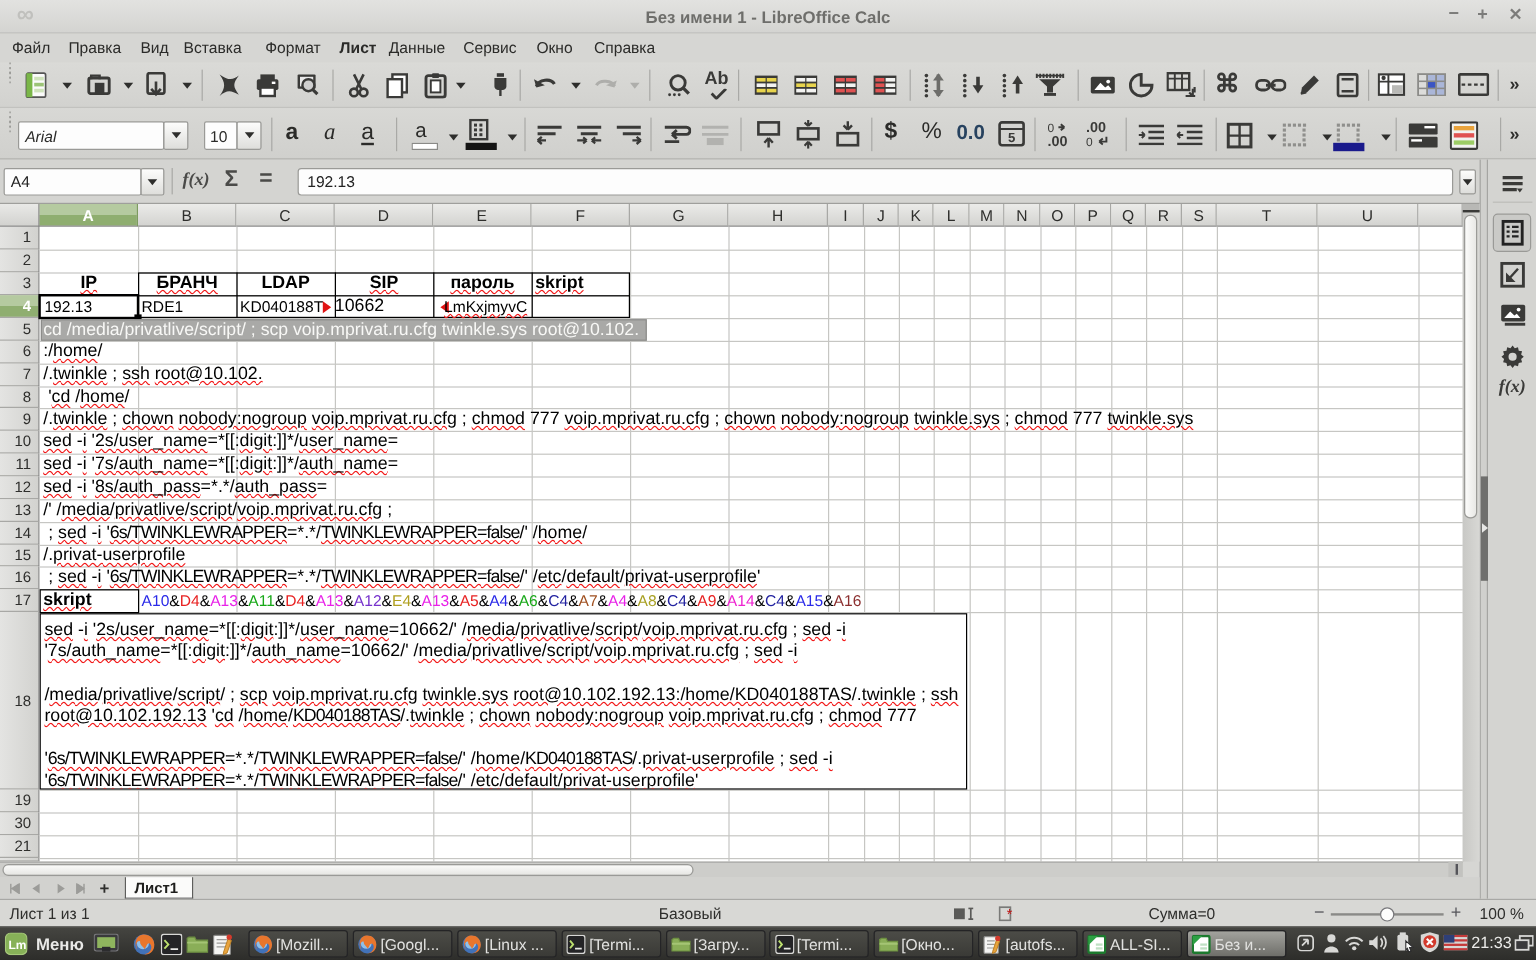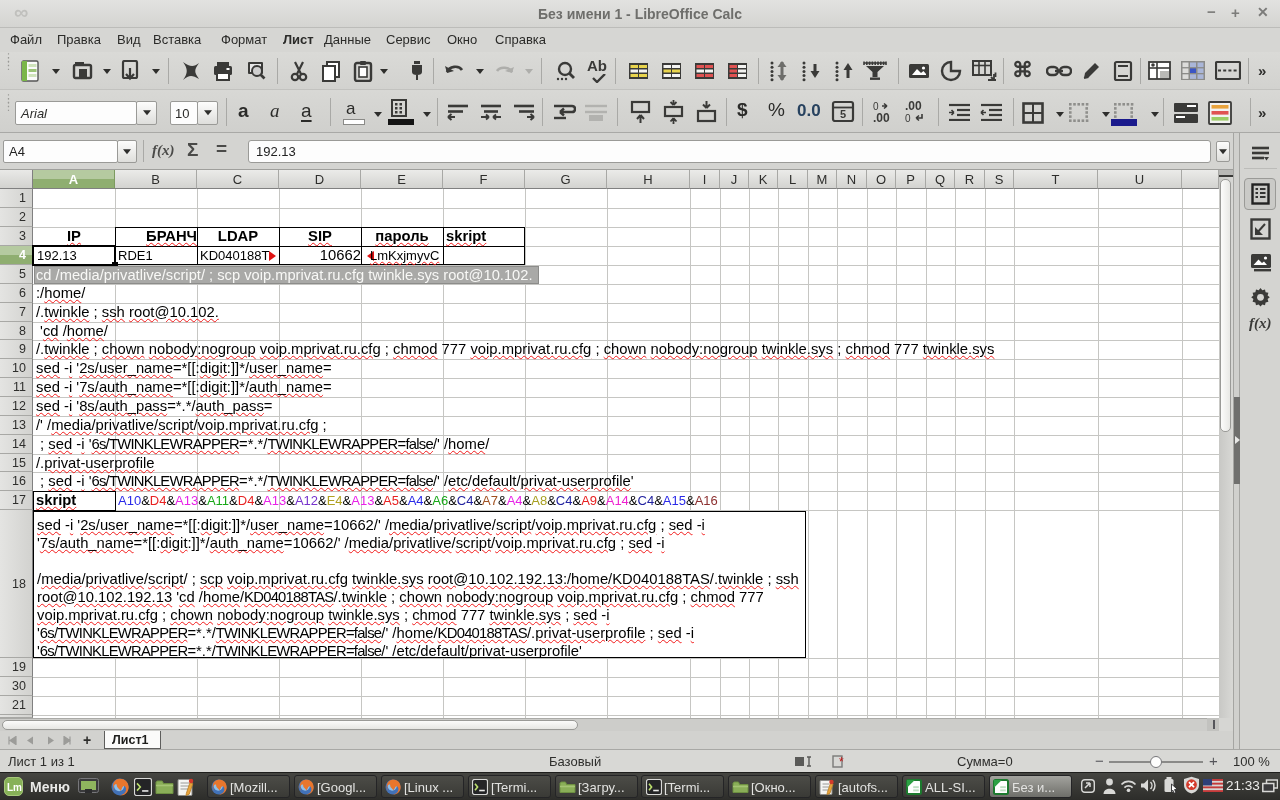--- a/index.html
+++ b/index.html
@@ -549,30 +549,30 @@
 <div class="abs" style="left:33px;top:677px;width:1186px;height:1px;background:#c6c6c3;"></div>
 <div class="abs" style="left:33px;top:696px;width:1186px;height:1px;background:#c6c6c3;"></div>
 <div class="abs" style="left:33px;top:715px;width:1186px;height:1px;background:#c6c6c3;"></div>
 <div class="abs" style="left:115px;top:227px;width:410px;height:38px;border:1px solid #000;"></div>
 <div class="abs" style="left:197px;top:227px;width:1px;height:38px;background:#000;"></div>
 <div class="abs" style="left:279px;top:227px;width:1px;height:38px;background:#000;"></div>
 <div class="abs" style="left:361px;top:227px;width:1px;height:38px;background:#000;"></div>
 <div class="abs" style="left:443px;top:227px;width:1px;height:38px;background:#000;"></div>
 <div class="abs" style="left:115px;top:246px;width:410px;height:1px;background:#000;"></div>
 <div class="abs" style="left:33px;top:227px;width:82px;height:19px;text-align:center;font-size:14.8px;line-height:19px;font-weight:bold;color:#000;"><span class="w">IP</span></div>
-<div class="abs" style="left:115px;top:227px;width:82px;height:19px;text-align:right;font-size:14.8px;line-height:19px;font-weight:bold;color:#000;"><span class="w">БРАНЧ</span></div>
+<div class="abs" style="left:115px;top:227px;width:82px;height:19px;text-align:center;font-size:14.8px;line-height:19px;font-weight:bold;color:#000;"><span class="w">БРАНЧ</span></div>
 <div class="abs" style="left:197px;top:227px;width:82px;height:19px;text-align:center;font-size:14.8px;line-height:19px;font-weight:bold;color:#000;"><span class="">LDAP</span></div>
 <div class="abs" style="left:279px;top:227px;width:82px;height:19px;text-align:center;font-size:14.8px;line-height:19px;font-weight:bold;color:#000;"><span class="w">SIP</span></div>
 <div class="abs" style="left:361px;top:227px;width:82px;height:19px;text-align:center;font-size:14.8px;line-height:19px;font-weight:bold;color:#000;"><span class="w">пароль</span></div>
 <div class="tx" style="left:446px;top:227px;font-size:14.8px;line-height:19px;font-weight:bold;color:#000;"><span class="w">skript</span></div>
 <div class="tx" style="left:37px;top:246px;font-size:13px;line-height:19px;color:#000;">192.13</div>
 <div class="tx" style="left:118px;top:246px;font-size:13px;line-height:19px;color:#000;">RDE1</div>
 <div class="tx" style="left:200px;top:246px;font-size:13px;line-height:19px;color:#000;">KD040188T</div>
 <div class="abs" style="left:269px;top:251px;width:0;height:0;border:5px solid transparent;border-left:7px solid #e01414;"></div>
-<div class="abs" style="left:279px;top:246px;width:82px;height:19px;text-align:right;font-size:14.8px;line-height:19px;color:#000;"><span class="">10662</span></div>
+<div class="abs" style="left:279px;top:246px;width:82px;height:19px;text-align:left;font-size:14.8px;line-height:19px;color:#000;"><span class="">10662</span></div>
 <div class="abs" style="left:362px;top:251px;width:0;height:0;border:5px solid transparent;border-right:7px solid #e01414;"></div>
 <div class="tx" style="left:370px;top:246px;font-size:13px;line-height:19px;color:#000;"><span class="w">LmKxjmyvC</span></div>
 <div class="abs" style="left:32px;top:245px;width:84px;height:21px;border:2px solid #000;"></div>
 <div class="abs" style="left:112px;top:262px;width:6px;height:6px;background:#000;"></div>
 <div class="abs" style="left:34px;top:266px;width:505px;height:18px;background:#a9a9a7;border:1px solid #8c8c8a;"></div>
 <div class="tx" style="left:36px;top:266px;font-size:14.7px;line-height:18px;color:#f8f8f6;">cd /media/privatlive/script/ ; scp voip.mprivat.ru.cfg twinkle.sys root@10.102.</div>
 <div class="tx" style="left:36px;top:284px;font-size:14.8px;line-height:19px;color:#000;">:/<span class="w">home</span>/</div>
 <div class="tx" style="left:36px;top:303px;font-size:14.8px;line-height:19px;color:#000;">/.<span class="w">twinkle</span> ; <span class="w">ssh</span> <span class="w">root@10.102.</span></div>
 <div class="tx" style="left:36px;top:322px;font-size:14.8px;line-height:18px;color:#000;"> '<span class="w">cd</span> /<span class="w">home</span>/</div>
 <div class="tx" style="left:36px;top:340px;font-size:14.8px;line-height:19px;color:#000;">/.<span class="w">twinkle</span> ; <span class="w">chown</span> <span class="w">nobody:nogroup</span> <span class="w">voip.mprivat.ru.cfg</span> ; <span class="w">chmod</span> 777 <span class="w">voip.mprivat.ru.cfg</span> ; <span class="w">chown</span> <span class="w">nobody:nogroup</span> <span class="w">twinkle.sys</span> ; <span class="w">chmod</span> 777 <span class="w">twinkle.sys</span></div>
@@ -584,21 +584,20 @@
 <div class="tx" style="left:36px;top:454px;font-size:14.8px;line-height:18px;color:#000;">/.<span class="w">privat-userprofile</span></div>
 <div class="tx" style="left:36px;top:472px;font-size:14.8px;line-height:19px;color:#000;"> ; <span class="w">sed</span> -<span class="w">i</span> '<span class="w" style="letter-spacing:-0.75px;">6s/TWINKLEWRAPPER</span>=*.*/<span class="w" style="letter-spacing:-0.75px;">TWINKLEWRAPPER=false</span>/' /<span class="w">etc</span>/<span class="w">default</span>/<span class="w">privat-userprofile</span>'</div>
 <div class="tx" style="left:36px;top:491px;font-size:14.8px;line-height:19px;font-weight:bold;color:#000;"><span class="w">skript</span></div>
 <div class="abs" style="left:33px;top:491px;width:83px;height:20px;border:1px solid #000;"></div>
 <div class="tx" style="left:118px;top:491px;font-size:13px;line-height:19px;"><span style="color:#2a2ae8;">A10</span><span style="color:#000;">&amp;</span><span style="color:#e82222;">D4</span><span style="color:#000;">&amp;</span><span style="color:#e822e8;">A13</span><span style="color:#000;">&amp;</span><span style="color:#18a818;">A11</span><span style="color:#000;">&amp;</span><span style="color:#e82222;">D4</span><span style="color:#000;">&amp;</span><span style="color:#e822e8;">A13</span><span style="color:#000;">&amp;</span><span style="color:#7733cc;">A12</span><span style="color:#000;">&amp;</span><span style="color:#b0a020;">E4</span><span style="color:#000;">&amp;</span><span style="color:#e822e8;">A13</span><span style="color:#000;">&amp;</span><span style="color:#e82222;">A5</span><span style="color:#000;">&amp;</span><span style="color:#2a2ae8;">A4</span><span style="color:#000;">&amp;</span><span style="color:#18a818;">A6</span><span style="color:#000;">&amp;</span><span style="color:#2222a0;">C4</span><span style="color:#000;">&amp;</span><span style="color:#a05020;">A7</span><span style="color:#000;">&amp;</span><span style="color:#e822e8;">A4</span><span style="color:#000;">&amp;</span><span style="color:#a8a022;">A8</span><span style="color:#000;">&amp;</span><span style="color:#2222a0;">C4</span><span style="color:#000;">&amp;</span><span style="color:#e82222;">A9</span><span style="color:#000;">&amp;</span><span style="color:#ee22d0;">A14</span><span style="color:#000;">&amp;</span><span style="color:#2222a0;">C4</span><span style="color:#000;">&amp;</span><span style="color:#2a2ae8;">A15</span><span style="color:#000;">&amp;</span><span style="color:#8c3030;">A16</span></div>
 <div class="abs" style="left:33px;top:511px;width:773px;height:147px;background:#fff;border:1px solid #000;overflow:hidden;" id="r18box">
 <div class="tx" style="left:3px;top:4.0px;font-size:14.8px;line-height:18px;color:#000;"><span class="w">sed</span> -<span class="w">i</span> '<span class="w">2s/user_name</span>=*[[:<span class="w">digit</span>:]]*/<span class="w">user_name</span>=10662/' /<span class="w">media</span>/<span class="w">privatlive</span>/<span class="w">script</span>/<span class="w">voip.mprivat.ru.cfg</span> ; <span class="w">sed</span> -<span class="w">i</span></div>
 <div class="tx" style="left:3px;top:22.0px;font-size:14.8px;line-height:18px;color:#000;">'<span class="w">7s/auth_name</span>=*[[:<span class="w">digit</span>:]]*/<span class="w">auth_name</span>=10662/' /<span class="w">media</span>/<span class="w">privatlive</span>/<span class="w">script</span>/<span class="w">voip.mprivat.ru.cfg</span> ; <span class="w">sed</span> -<span class="w">i</span></div>
 <div class="tx" style="left:3px;top:58.0px;font-size:14.8px;line-height:18px;color:#000;">/<span class="w">media</span>/<span class="w">privatlive</span>/<span class="w">script</span>/ ; <span class="w">scp</span> <span class="w">voip.mprivat.ru.cfg</span> <span class="w">twinkle.sys</span> <span class="w">root@10.102.192.13:/home/KD040188TAS</span>/.<span class="w">twinkle</span> ; <span class="w">ssh</span></div>
 <div class="tx" style="left:3px;top:76.0px;font-size:14.8px;line-height:18px;color:#000;"><span class="w">root@10.102.192.13</span> '<span class="w">cd</span> /<span class="w">home</span>/<span class="w" style="letter-spacing:-0.75px;">KD040188TAS</span>/.<span class="w">twinkle</span> ; <span class="w">chown</span> <span class="w">nobody:nogroup</span> <span class="w">voip.mprivat.ru.cfg</span> ; <span class="w">chmod</span> 777</div>
-<div class="tx" style="left:3px;top:94.0px;font-size:14.8px;line-height:18px;color:#000;"><span class="w">voip.mprivat.ru.cfg</span> ; <span class="w">chown</span> <span class="w">nobody:nogroup</span> <span class="w">twinkle.sys</span> ; <span class="w">chmod</span> 777 <span class="w">twinkle.sys</span> ; <span class="w">sed</span> -<span class="w">i</span></div>
 <div class="tx" style="left:3px;top:112.0px;font-size:14.8px;line-height:18px;color:#000;">'<span class="w" style="letter-spacing:-0.75px;">6s/TWINKLEWRAPPER</span>=*.*/<span class="w" style="letter-spacing:-0.75px;">TWINKLEWRAPPER=false</span>/' /<span class="w">home</span>/<span class="w" style="letter-spacing:-0.75px;">KD040188TAS</span>/.<span class="w">privat-userprofile</span> ; <span class="w">sed</span> -<span class="w">i</span></div>
 <div class="tx" style="left:3px;top:130.0px;font-size:14.8px;line-height:18px;color:#000;">'<span class="w" style="letter-spacing:-0.75px;">6s/TWINKLEWRAPPER</span>=*.*/<span class="w" style="letter-spacing:-0.75px;">TWINKLEWRAPPER=false</span>/' /<span class="w">etc</span>/<span class="w">default</span>/<span class="w">privat-userprofile</span>'</div>
 </div>
 <div class="abs" style="left:0;top:718px;width:1219px;height:13px;background:#cdcdca;border-top:1px solid #aaaaa7;"></div>
 <div class="abs" style="left:2px;top:719.5px;width:576px;height:10px;background:linear-gradient(#fbfbfa,#e6e6e3);border:1px solid #9a9a97;border-radius:5px;"></div>
 <div class="abs" style="left:1207px;top:718px;width:12px;height:13px;background:#c2c2bf;"></div>
 <div class="abs" style="left:1213px;top:720px;width:2px;height:9px;background:#55555a;"></div>
 <div class="abs" style="left:1219px;top:170px;width:14px;height:548px;background:linear-gradient(90deg,#c8c8c5,#d8d8d5);"></div>
 <div class="abs" style="left:1219px;top:170px;width:14px;height:7px;background:#b8b8b5;border-bottom:2px solid #3a3a38;"></div>
 <div class="abs" style="left:1220px;top:179px;width:11px;height:253px;background:linear-gradient(90deg,#fcfcfb,#e8e8e5);border:1px solid #9a9a97;border-radius:5px;"></div>

